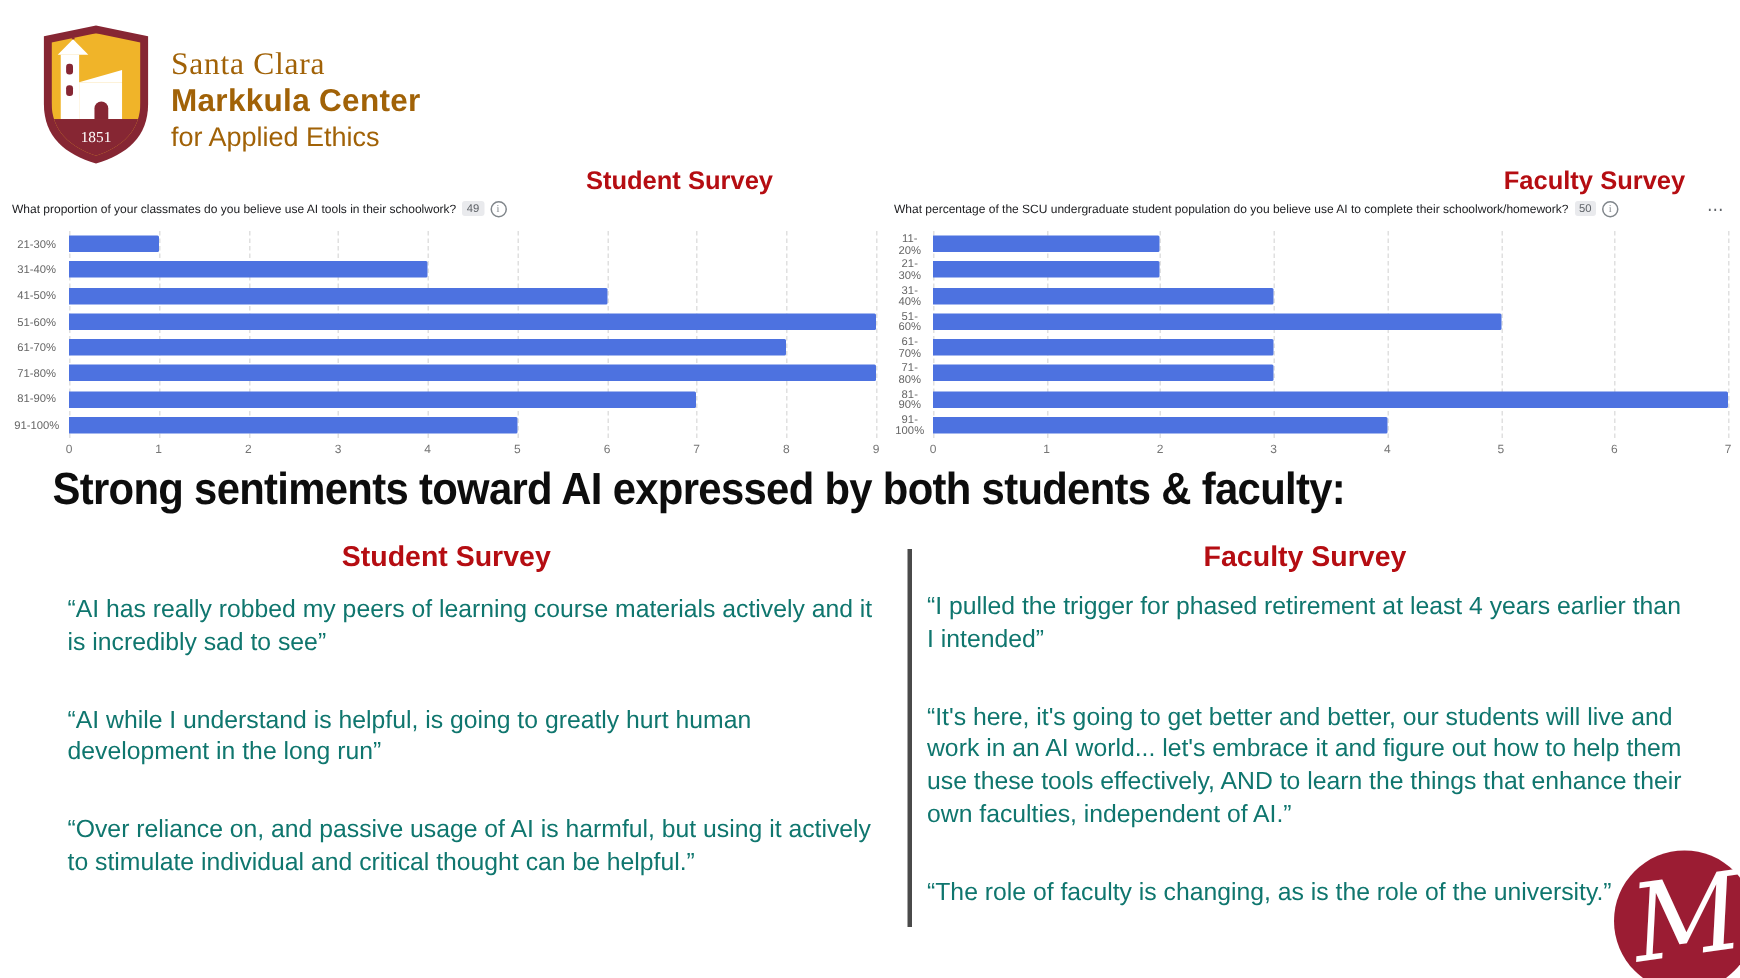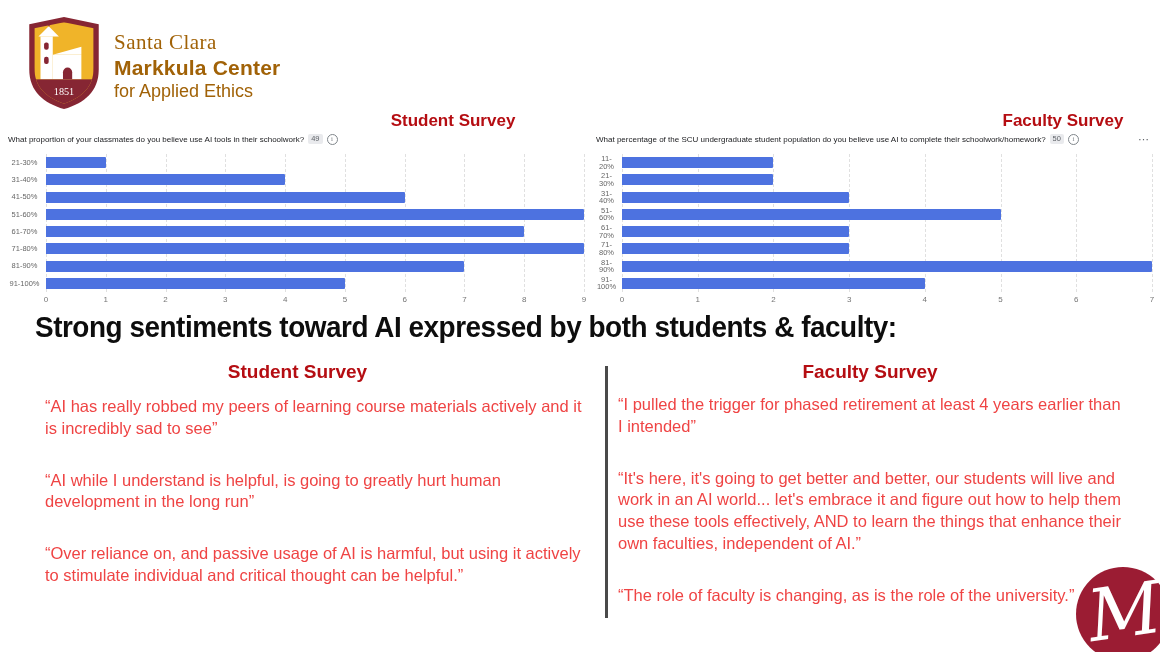--- a/index.html
+++ b/index.html
@@ -53,21 +53,21 @@
   
   .headline{position:absolute; left:35px; top:310px; width:1100px;
     font-size:30px; font-weight:700; color:#0d0d0d; letter-spacing:-.5px;
     transform:scaleX(.93); transform-origin:left center; white-space:nowrap;}
 
   
   .quote-title{position:absolute; top:361px; text-align:center;
     color:#b50d12; font-size:19px; font-weight:700;}
   .quote-title.student{left:45px; width:505px;}
   .quote-title.faculty{left:620px; width:500px;}
-  .quote-col{position:absolute; color:#ef4444; font-size:16.5px; line-height:1.32;}
+  .quote-col{position:absolute; color:#0f766e; font-size:16.5px; line-height:1.32;}
   .quote-col.student{left:45px; top:396px; width:552px;}
   .quote-col.faculty{left:618px; top:394px; width:508px;}
   .quote-col p{margin:0 0 30px 0;}
   .divider{position:absolute; left:605px; top:366px; width:3px; height:252px;
     background:#4a4a4a;}
 
   
   .m-badge{position:absolute; left:1076px; top:567px; width:94px; height:94px;
     border-radius:50%; background:#9b1c33;}
   .m-badge svg{width:100%; height:100%;}

